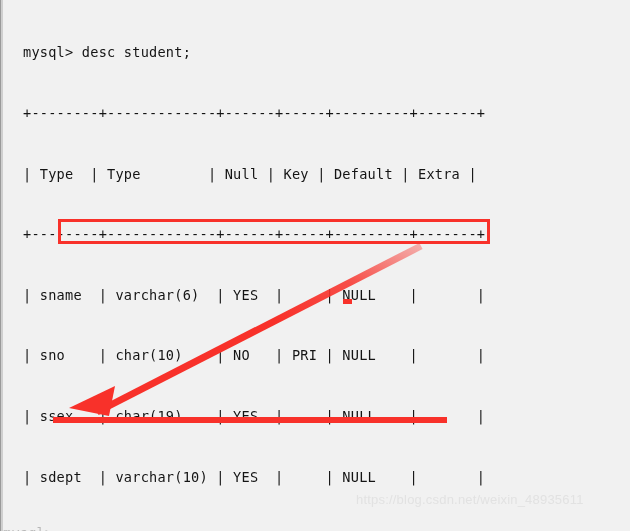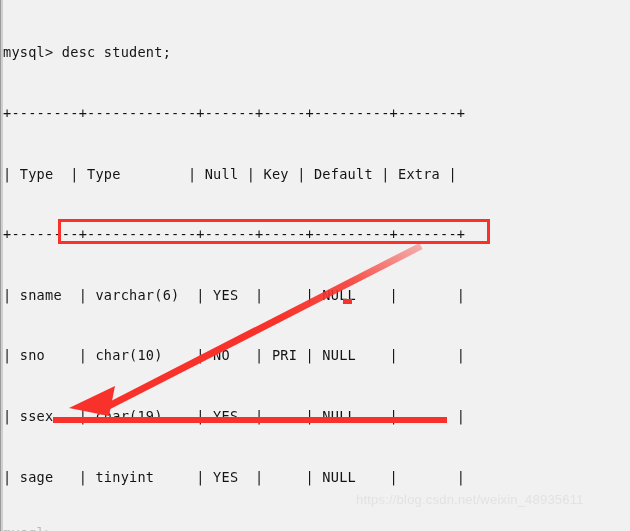--- a/index.html
+++ b/index.html
@@ -29,20 +29,21 @@
     width: 627px;
     color: #141414;
     font-size: 13.6px;
     line-height: 20.2px;
     letter-spacing: 0.22px;
     white-space: pre;
   }
   .line {
     white-space: pre;
     height: 20.2px;
+    padding-left: 20px;
   }
 
   
   .anno { position: absolute; pointer-events: none; }
 
   #red-box {
     left: 58px;
     top: 219px;
     width: 432px;
     height: 25px;
@@ -100,21 +101,20 @@
   <div id="left-border"></div>
 
   <div id="term">
     <div class="line">mysql&gt; desc student;</div>
     <div class="line">+--------+-------------+------+-----+---------+-------+</div>
     <div class="line">| Type  | Type        | Null | Key | Default | Extra |</div>
     <div class="line">+--------+-------------+------+-----+---------+-------+</div>
     <div class="line">| sname  | varchar(6)  | YES  |     | NULL    |       |</div>
     <div class="line">| sno    | char(10)    | NO   | PRI | NULL    |       |</div>
     <div class="line">| ssex   | char(19)    | YES  |     | NULL    |       |</div>
-    <div class="line">| sage   | tinyint     | YES  |     | NULL    |       |</div>
     <div class="line">| sdept  | varchar(10) | YES  |     | NULL    |       |</div>
     
     
     
     
     
     
     
     
     

